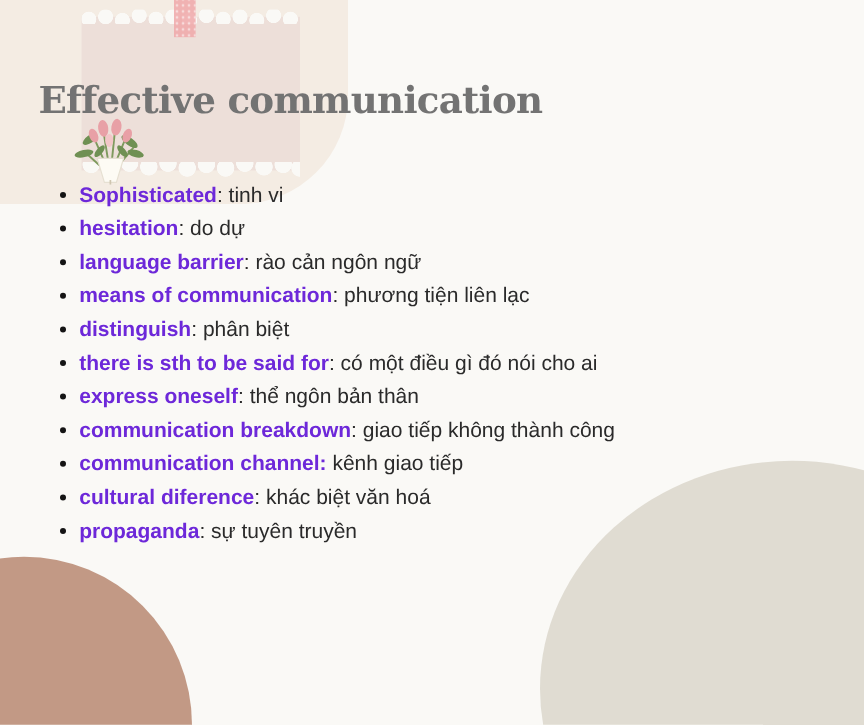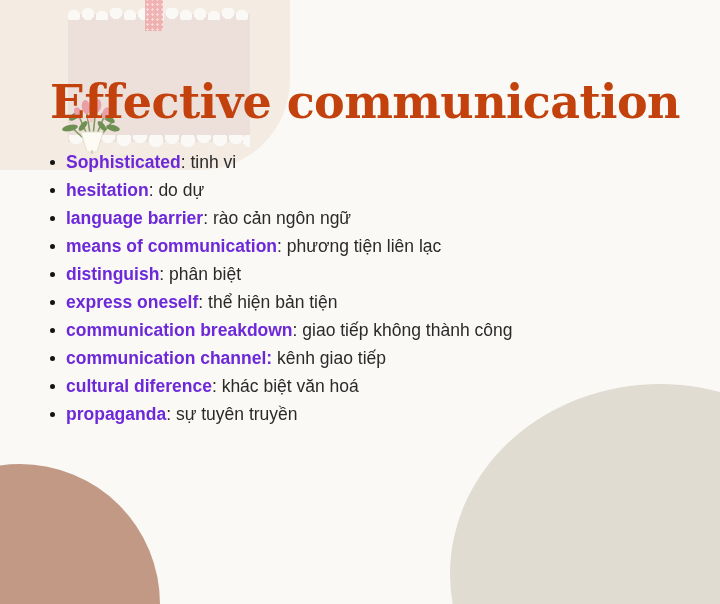--- a/index.html
+++ b/index.html
@@ -123,27 +123,27 @@
     position: absolute;
     left: 56px;
     top: 92px;
     width: 72px;
     height: 62px;
   }
 
   
   .title {
     position: absolute;
-    left: 50px;
+    left: 32px;
     top: 48px;
     font-family: "DejaVu Serif", serif;
     font-weight: 700;
-    font-size: 46px;
+    font-size: 31px;
     letter-spacing: -0.6px;
-    color: #c2410c;
+    color: #737373;
     white-space: nowrap;
     line-height: 1;
   }
 
   
   .vocab-list {
     position: absolute;
     left: 44px;
     top: 148px;
     width: 660px;
@@ -237,21 +237,24 @@
     <li class="vocab-item">
       <span class="bullet"></span><span class="term">language barrier</span><span class="def">: </span><span class="def">rào cản ngôn ngữ</span>
     </li>
     <li class="vocab-item">
       <span class="bullet"></span><span class="term">means of communication</span><span class="def">: </span><span class="def">phương tiện liên lạc</span>
     </li>
     <li class="vocab-item">
       <span class="bullet"></span><span class="term">distinguish</span><span class="def">: </span><span class="def">phân biệt</span>
     </li>
     <li class="vocab-item">
-      <span class="bullet"></span><span class="term">express oneself</span><span class="def">: </span><span class="def">thể hiện bản tiện</span>
+      <span class="bullet"></span><span class="term">there is sth to be said for</span><span class="def">: </span><span class="def">có một điều gì đó nói cho ai</span>
+    </li>
+    <li class="vocab-item">
+      <span class="bullet"></span><span class="term">express oneself</span><span class="def">: </span><span class="def">thể ngôn bản thân</span>
     </li>
     <li class="vocab-item">
       <span class="bullet"></span><span class="term">communication breakdown</span><span class="def">: </span><span class="def">giao tiếp không thành công</span>
     </li>
     <li class="vocab-item">
       <span class="bullet"></span><span class="term">communication channel:</span><span class="def"> </span><span class="def">kênh giao tiếp</span>
     </li>
     <li class="vocab-item">
       <span class="bullet"></span><span class="term">cultural diference</span><span class="def">: </span><span class="def">khác biệt văn hoá</span>
     </li>

